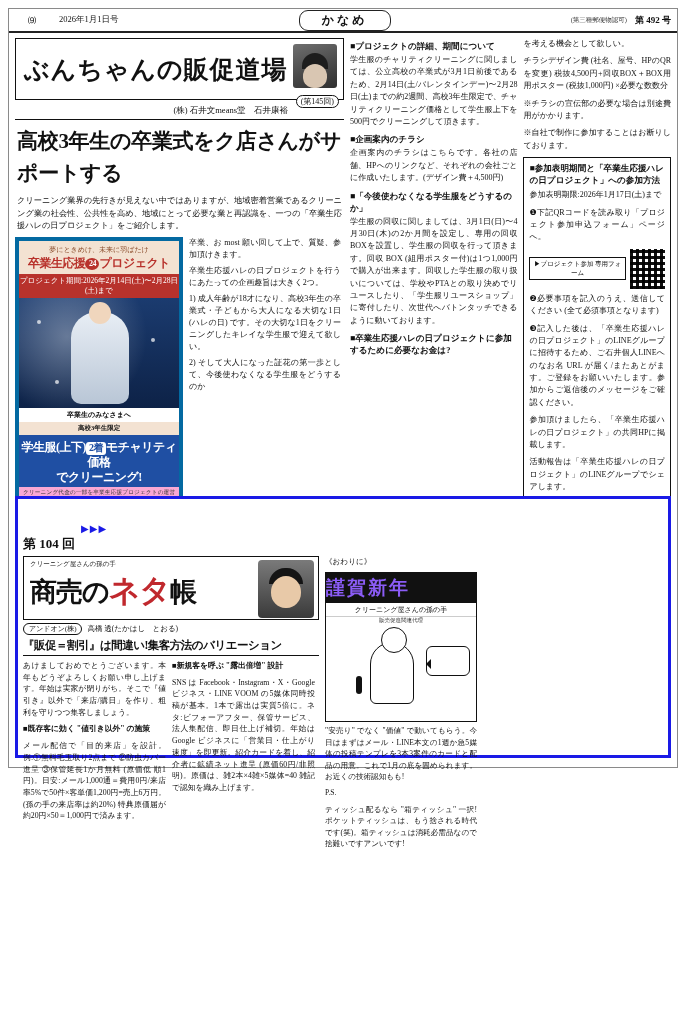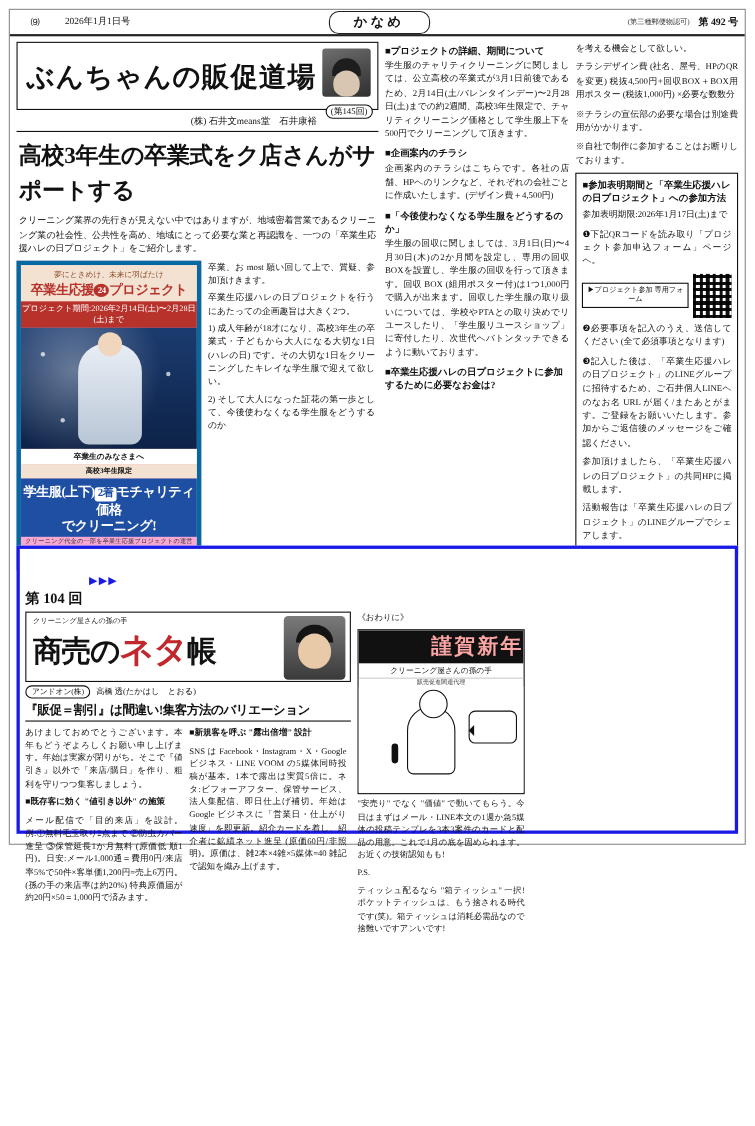--- a/index.html
+++ b/index.html
@@ -334,21 +334,21 @@
   .hl-body { display:flex; gap:6px; margin-top:4px; font-size:7.8px; line-height:1.5;}
   .hl-body .c { width: 143px; text-align: justify;}
   .hl-body .c p { margin:0 0 5px 0;}
   .hl-body .c .bold { font-weight:bold; }
   .hl-right { width: 152px; }
   .hl-ad {
     border:1px solid #111;margin-top:3px;height:150px;position:relative;overflow:hidden;
     background:#fff;
   }
   .hl-ad .kinga {
-    background:#111;color:#fca5a5;text-align:right;font-weight:bold;
+    background:#111;color:#8b5cf6;text-align:left;font-weight:bold;
     font-size:19px;letter-spacing:2px;padding:2px 0;
   }
   .hl-ad .sub{
     text-align:center;font-size:7px;padding:2px 0 1px;border-bottom:1px solid #ccc;
   }
   .hl-ad .shopline{text-align:center;font-size:5.5px;color:#333;}
   .hl-ad .art{
     position:relative;height:96px;background:#fff;
   }
   .hl-ad .art .person{

